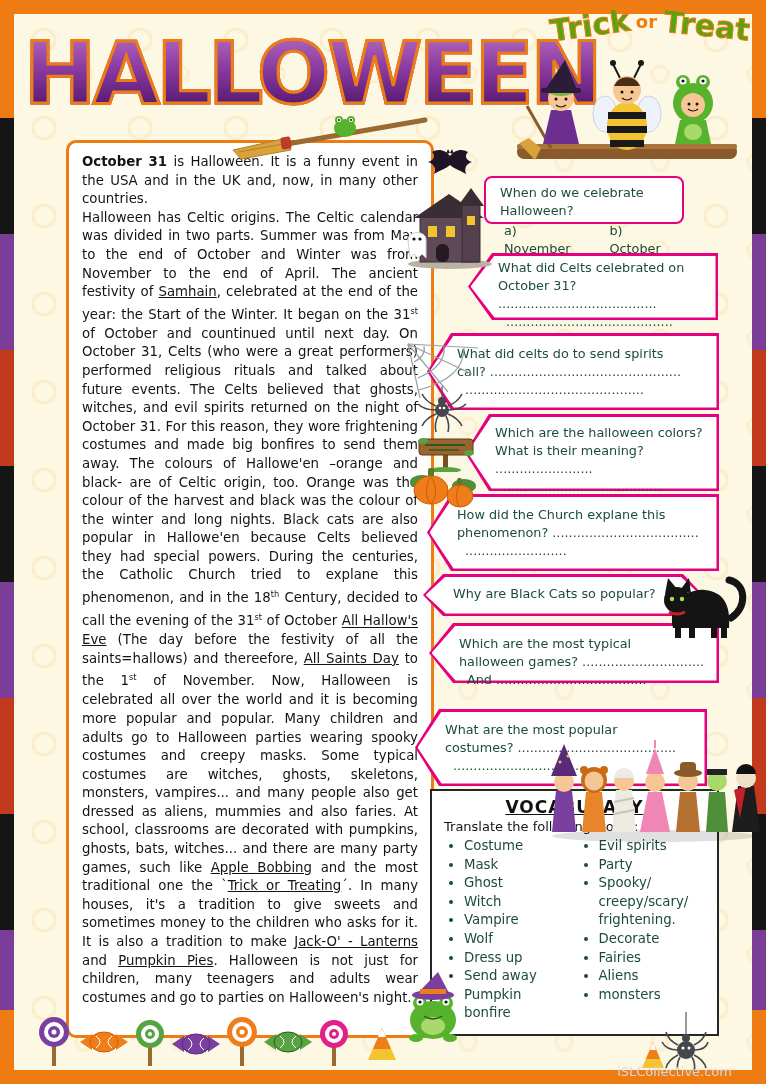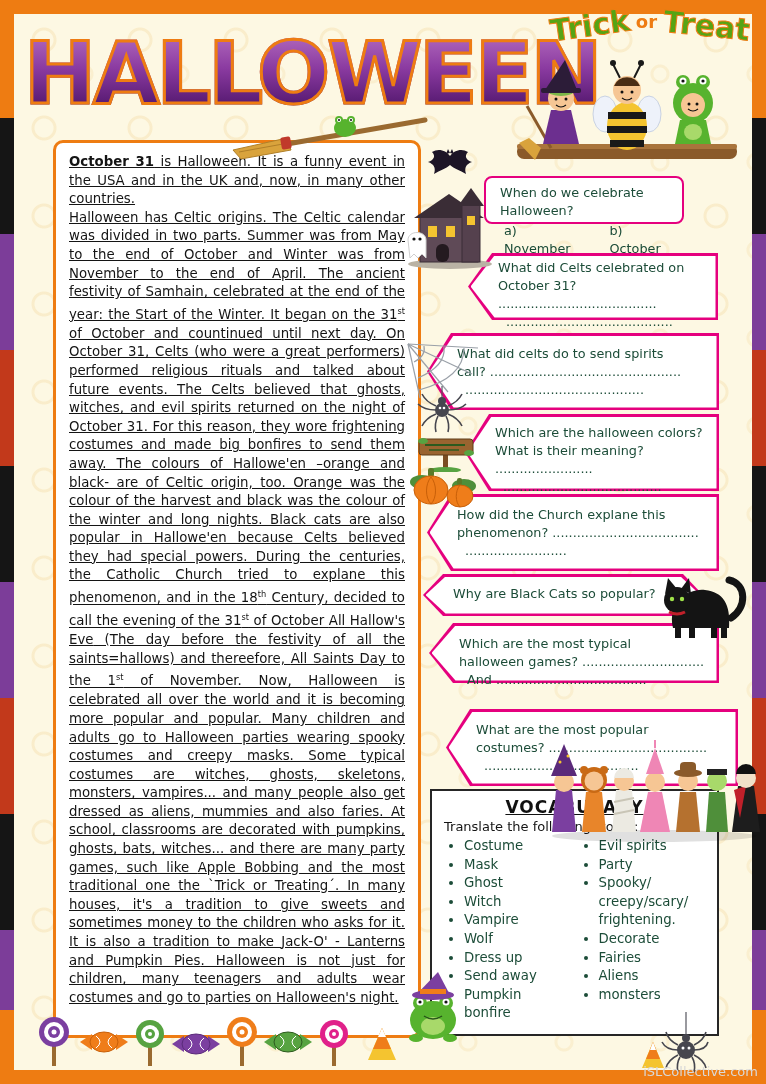--- a/index.html
+++ b/index.html
@@ -40,24 +40,24 @@
     -webkit-background-clip:text;background-clip:text;color:transparent;
     -webkit-text-stroke:3px var(--orange);
   }
   .tot{position:absolute;right:16px;top:8px;z-index:4;display:flex;align-items:center;gap:6px;}
   .tot span{font-weight:bold;-webkit-text-stroke:1px var(--orange);}
   .tot-trick{font-size:30px;color:#56a414;transform:rotate(-8deg);}
   .tot-or{font-size:18px;color:var(--orange);-webkit-text-stroke:0 !important;transform:translateY(-4px);}
   .tot-treat{font-size:30px;color:#56a414;transform:rotate(6deg);}
   
   .article{
-    position:absolute;left:53px;top:140px;width:368px;height:898px;z-index:2;
+    position:absolute;left:66px;top:140px;width:368px;height:898px;z-index:2;
     background:#fff;border:3px solid var(--orange);border-radius:10px;
     padding:10px 13px;font-size:13.3px;line-height:18.6px;text-align:justify;
-    color:#141414;overflow:hidden;text-decoration:underline;
+    color:#141414;overflow:hidden;
   }
   .article p{margin:0;}
   .seg-b{font-weight:bold;}
   .seg-u{text-decoration:underline;}
   sup{font-size:.62em;}
   
   .qbox{position:absolute;z-index:2;color:var(--qgreen);font-size:12.8px;line-height:1.4;}
   .q-border,.q-fill{position:absolute;}
   .q-border{inset:0;background:var(--magenta);}
   .q-fill{inset:2.5px;background:#fff;}
@@ -73,21 +73,21 @@
     position:absolute;left:430px;top:789px;width:289px;height:247px;z-index:2;
     background:#fff;border:2px solid #262626;color:#141414;padding:6px 8px;
   }
   .vocab-title{text-align:center;font-weight:bold;font-size:17px;letter-spacing:1px;text-decoration:underline;color:#111;}
   .vocab-sub{font-size:13px;margin:2px 0 3px 4px;}
   .vocab-cols{display:flex;justify-content:space-between;}
   .vocab-cols ul{margin:0;padding-left:24px;width:50%;font-size:13.3px;color:var(--qgreen);}
   .vocab-cols li{line-height:18.6px;}
   
   .art{position:absolute;z-index:5;}
-  .footer-credit{position:absolute;right:8px;bottom:5px;z-index:6;color:#d9d9d9;font-size:13px;}
+  .footer-credit{position:absolute;right:34px;bottom:5px;z-index:6;color:#d9d9d9;font-size:13px;}
 </style>
 </head>
 <body>
 
 <div class="sheet">
   <div class="page"></div>
 
   <div class="title">HALLOWEEN</div>
 
   <div class="tot">
@@ -176,21 +176,21 @@
   <div class="qbox q-arrow" style="left:429px;top:623px;width:290px;height:60px">
     <div class="q-border"></div>
       <div class="q-fill"></div>
     <div class="q-content" style="padding-top:12px">
       <div>Which are the most typical</div>
       <div>halloween games? ..............................</div>
       <div class="q-cont">And .....................................</div>
     </div>
   </div>
 
-  <div class="qbox q-arrow" style="left:446px;top:709px;width:292px;height:77px">
+  <div class="qbox q-arrow" style="left:415px;top:709px;width:292px;height:77px">
     <div class="q-border"></div>
       <div class="q-fill"></div>
     <div class="q-content" style="padding-top:12px">
       <div>What are the most popular</div>
       <div>costumes? .......................................</div>
       <div class="q-cont">......................................</div>
     </div>
   </div>
 
   <div class="vocab">

